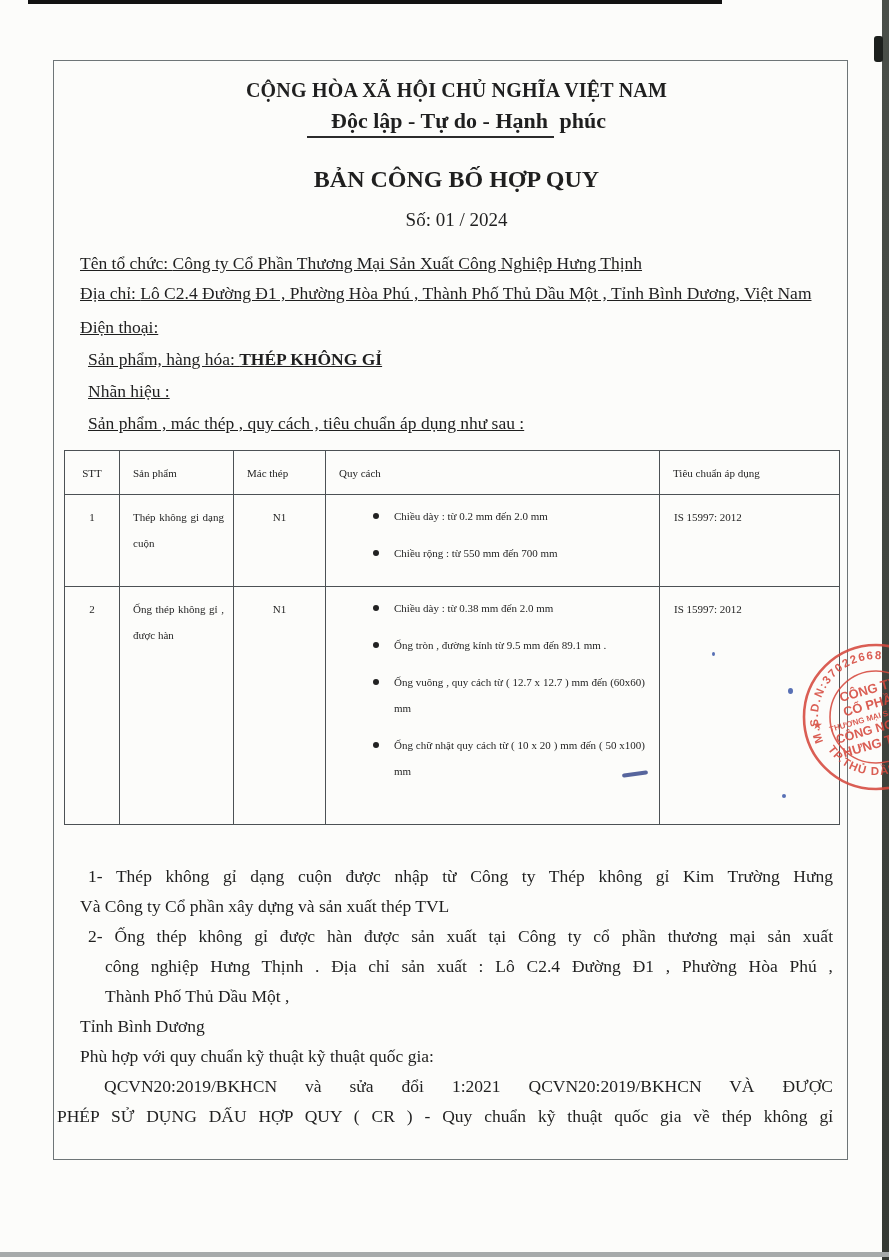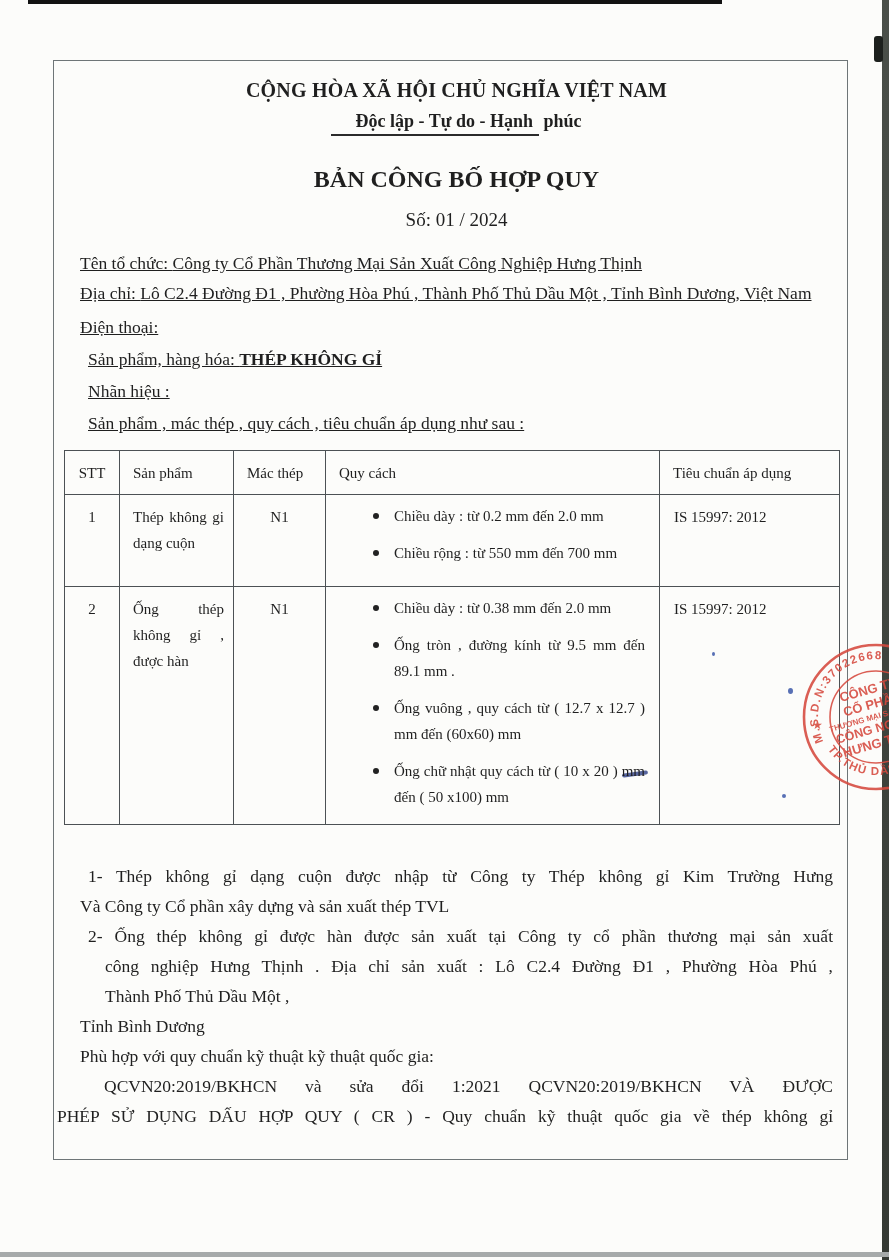--- a/index.html
+++ b/index.html
@@ -27,34 +27,34 @@
   
   .doc-box {
     position: absolute; left: 53px; top: 60px;
     width: 795px; height: 1100px;
     border: 1.5px solid #6e7577;
   }
   .doc-content { padding: 14px 14px 0 26px; }
 
   .center { text-align: center; }
   .national-title { font-size: 20px; font-weight: bold; letter-spacing: .2px; line-height: 26px; margin-top: 2px; }
-  .motto { font-size: 18px; font-weight: bold; line-height: 26px; margin-top: 5px; }
+  .motto { font-size: 22px; font-weight: bold; line-height: 26px; margin-top: 5px; }
   .motto-underlined { border-bottom: 2px solid #2b2b2b; padding: 0 6px 3px 24px; }
   .doc-title { font-size: 24px; font-weight: bold; margin-top: 30px; line-height: 30px; }
   .doc-number { font-size: 19px; margin-top: 12px; line-height: 28px; }
 
   .info { margin-top: 14px; }
   .info p { text-align: justify; text-decoration: underline; }
   .p-phone { margin-top: 4px; }
   .p-indent { text-indent: 8px; margin-top: 2px; }
   .bold { font-weight: bold; }
 
   
   .table-wrap { margin-left: -16px; margin-top: 12px; }
-  table { border-collapse: collapse; table-layout: fixed; width: 775px; font-size: 15px; line-height: 26px; }
+  table { border-collapse: collapse; table-layout: fixed; width: 775px; font-size: 11px; line-height: 26px; }
   col.c-stt { width: 55px; } col.c-sp { width: 114px; } col.c-mt { width: 92px; } col.c-qc { width: 334px; } col.c-tc { width: 180px; }
   th, td { border: 1.3px solid #4c5154; vertical-align: top; font-weight: normal; }
   thead th { height: 44px; vertical-align: middle; text-align: left; padding-left: 13px; }
   thead th.h-stt { text-align: center; padding-left: 0; }
   td { padding-top: 9px; }
   td.cell-stt { text-align: center; }
   td.cell-sp  { padding: 9px 9px 0 13px; text-align: justify; margin-top: 36px; }
   td.cell-mt  { text-align: center; }
   td.cell-qc  { padding: 8px 10px 0 40px; }
   td.cell-tc  { padding: 9px 6px 0 14px; }

